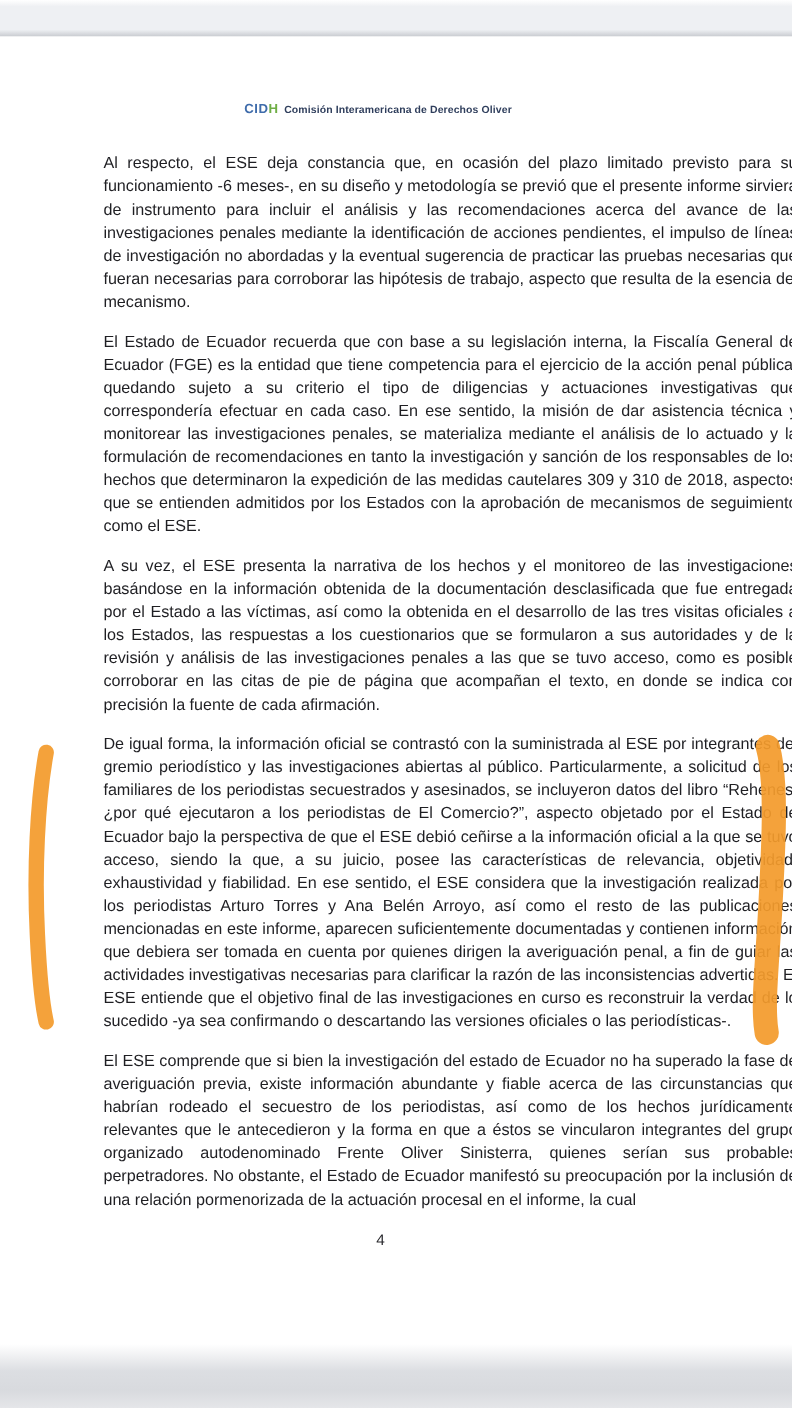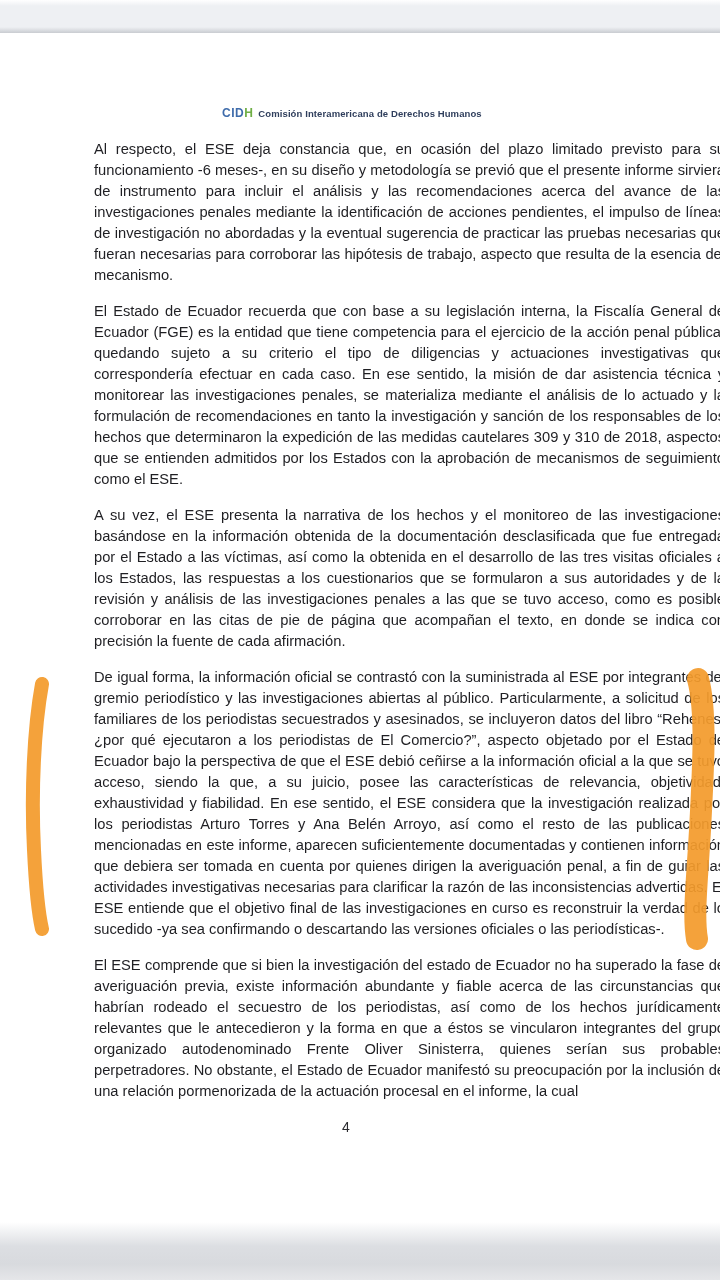--- a/index.html
+++ b/index.html
@@ -20,21 +20,20 @@
   .band-bottom {
     position: absolute; left: 0; top: 1222px; width: 720px; height: 58px;
     background: linear-gradient(#ffffff 0%, #dcdee2 42%, #d8dade 72%, #e5e6e9 100%);
   }
 
   
   .logo-row {
     position: absolute; left: 222px; top: 92px;
     display: flex; align-items: baseline; gap: 5px;
     white-space: nowrap;
-    margin-top: 14px;
   }
   .logo-acronym {
     font-weight: bold; font-size: 12px; letter-spacing: 0.5px;
     color: var(--logo-blue);
   }
   .logo-acronym .logo-h { color: var(--logo-green); }
   .logo-caption {
     font-size: 9.5px; font-weight: 600; color: var(--logo-text-navy);
     letter-spacing: 0.1px;
   }
@@ -59,21 +58,21 @@
 </style>
 </head>
 <body>
 
 <div class="screen">
 
   <div class="band-top"></div>
 
   <div class="logo-row">
     <span class="logo-acronym"><span>CID</span><span class="logo-h">H</span></span>
-    <span class="logo-caption">Comisión Interamericana de Derechos Humanos</span>
+    <span class="logo-caption">Comisión Interamericana de Derechos Oliver</span>
   </div>
 
   <div class="text-body">
     <p>Al respecto, el ESE deja constancia que, en ocasión del plazo limitado previsto para su funcionamiento -6 meses-, en su diseño y metodología se previó que el presente informe sirviera de instrumento para incluir el análisis y las recomendaciones acerca del avance de las investigaciones penales mediante la identificación de acciones pendientes, el impulso de líneas de investigación no abordadas y la eventual sugerencia de practicar las pruebas necesarias que fueran necesarias para corroborar las hipótesis de trabajo, aspecto que resulta de la esencia del mecanismo.</p>
     <p>El Estado de Ecuador recuerda que con base a su legislación interna, la Fiscalía General de Ecuador (FGE) es la entidad que tiene competencia para el ejercicio de la acción penal pública, quedando sujeto a su criterio el tipo de diligencias y actuaciones investigativas que correspondería efectuar en cada caso. En ese sentido, la misión de dar asistencia técnica y monitorear las investigaciones penales, se materializa mediante el análisis de lo actuado y la formulación de recomendaciones en tanto la investigación y sanción de los responsables de los hechos que determinaron la expedición de las medidas cautelares 309 y 310 de 2018, aspectos que se entienden admitidos por los Estados con la aprobación de mecanismos de seguimiento como el ESE.</p>
     <p>A su vez, el ESE presenta la narrativa de los hechos y el monitoreo de las investigaciones basándose en la información obtenida de la documentación desclasificada que fue entregada por el Estado a las víctimas, así como la obtenida en el desarrollo de las tres visitas oficiales a los Estados, las respuestas a los cuestionarios que se formularon a sus autoridades y de la revisión y análisis de las investigaciones penales a las que se tuvo acceso, como es posible corroborar en las citas de pie de página que acompañan el texto, en donde se indica con precisión la fuente de cada afirmación.</p>
     <p>De igual forma, la información oficial se contrastó con la suministrada al ESE por integrantes del gremio periodístico y las investigaciones abiertas al público. Particularmente, a solicitud de los familiares de los periodistas secuestrados y asesinados, se incluyeron datos del libro “Rehenes, ¿por qué ejecutaron a los periodistas de El Comercio?”, aspecto objetado por el Estado de Ecuador bajo la perspectiva de que el ESE debió ceñirse a la información oficial a la que se tuvo acceso, siendo la que, a su juicio, posee las características de relevancia, objetividad, exhaustividad y fiabilidad. En ese sentido, el ESE considera que la investigación realizada por los periodistas Arturo Torres y Ana Belén Arroyo, así como el resto de las publicaciones mencionadas en este informe, aparecen suficientemente documentadas y contienen información que debiera ser tomada en cuenta por quienes dirigen la averiguación penal, a fin de guiar las actividades investigativas necesarias para clarificar la razón de las inconsistencias advertidas. El ESE entiende que el objetivo final de las investigaciones en curso es reconstruir la verdad de lo sucedido -ya sea confirmando o descartando las versiones oficiales o las periodísticas-.</p>
     <p>El ESE comprende que si bien la investigación del estado de Ecuador no ha superado la fase de averiguación previa, existe información abundante y fiable acerca de las circunstancias que habrían rodeado el secuestro de los periodistas, así como de los hechos jurídicamente relevantes que le antecedieron y la forma en que a éstos se vincularon integrantes del grupo organizado autodenominado Frente Oliver Sinisterra, quienes serían sus probables perpetradores. No obstante, el Estado de Ecuador manifestó su preocupación por la inclusión de una relación pormenorizada de la actuación procesal en el informe, la cual</p>
   </div>
 

